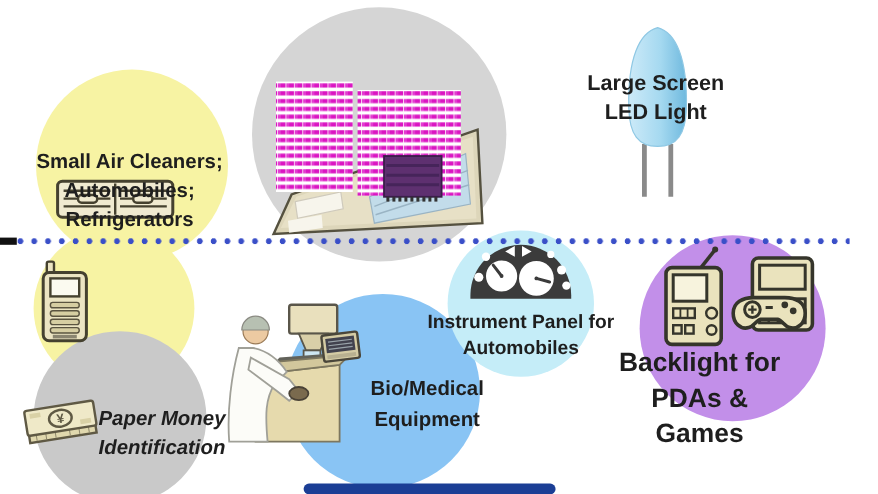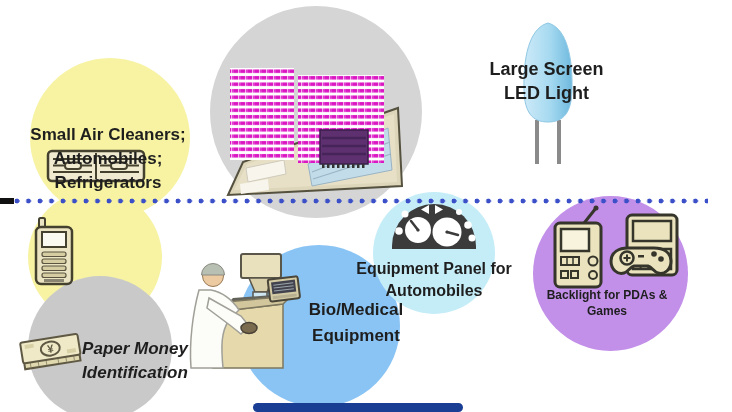--- a/index.html
+++ b/index.html
@@ -13,23 +13,23 @@
   .c-bio{left:238px;top:245px;width:162px;height:162px;background:#89c4f4;}
   .c-inst{left:373px;top:192px;width:122px;height:122px;background:#c5edf8;}
   .c-pda{left:533px;top:196px;width:155px;height:155px;background:#c28fe9;}
   .icon{position:absolute;}
   .label{position:absolute;font-weight:700;color:#1e1e1e;text-align:center;white-space:pre-line;}
   .l-air{left:12px;top:84px;width:192px;font-size:17px;line-height:1.42;margin-top:39px;}
   .l-uv{left:230px;top:46px;width:120px;font-size:18px;}
   .l-led{left:464px;top:58px;width:165px;font-size:18px;line-height:1.32;}
   .l-cell{left:52px;top:227px;width:112px;font-size:16.5px;line-height:1.45;}
   .l-money{left:76px;top:337px;width:118px;font-size:17px;line-height:1.42;font-style:italic;}
-  .l-bio{left:294px;top:297px;width:124px;font-size:17px;line-height:1.5;}
+  .l-bio{left:294px;top:311px;width:124px;font-size:17px;line-height:1.5;}
   .l-inst{left:347px;top:258px;width:174px;font-size:16px;line-height:1.35;}
-  .l-pda{left:518px;top:287px;width:178px;font-size:12px;line-height:1.35;}
+  .l-pda{left:494px;top:287px;width:178px;font-size:22px;line-height:1.35;}
   .dotline{position:absolute;left:14px;top:197px;width:694px;height:8px;
     background-image:radial-gradient(circle at 3px 4px,#3a4fc8 2.2px,rgba(58,79,200,0) 2.7px);
     background-size:11.5px 8px;background-repeat:repeat-x;}
   .dash{position:absolute;left:0;top:198px;width:14px;height:6px;background:#111111;}
   .bottombar{position:absolute;left:253px;top:403px;width:210px;height:9px;border-radius:4.5px;background:#1b3e95;}
 </style>
 </head>
 <body>
 
 <div id="stage">
@@ -213,19 +213,19 @@
 
   <div class="label l-air">Small Air Cleaners;
 Automobiles;
 Refrigerators</div>
   <div class="label l-led">Large Screen
 LED Light</div>
   <div class="label l-money">Paper Money
 Identification</div>
   <div class="label l-bio">Bio/Medical
 Equipment</div>
-  <div class="label l-inst">Equipment Panel for
+  <div class="label l-inst">Instrument Panel for
 Automobiles</div>
   <div class="label l-pda">Backlight for PDAs &amp;
 Games</div>
 
   <div class="bottombar"></div>
 </div>
 
 </body></html>

